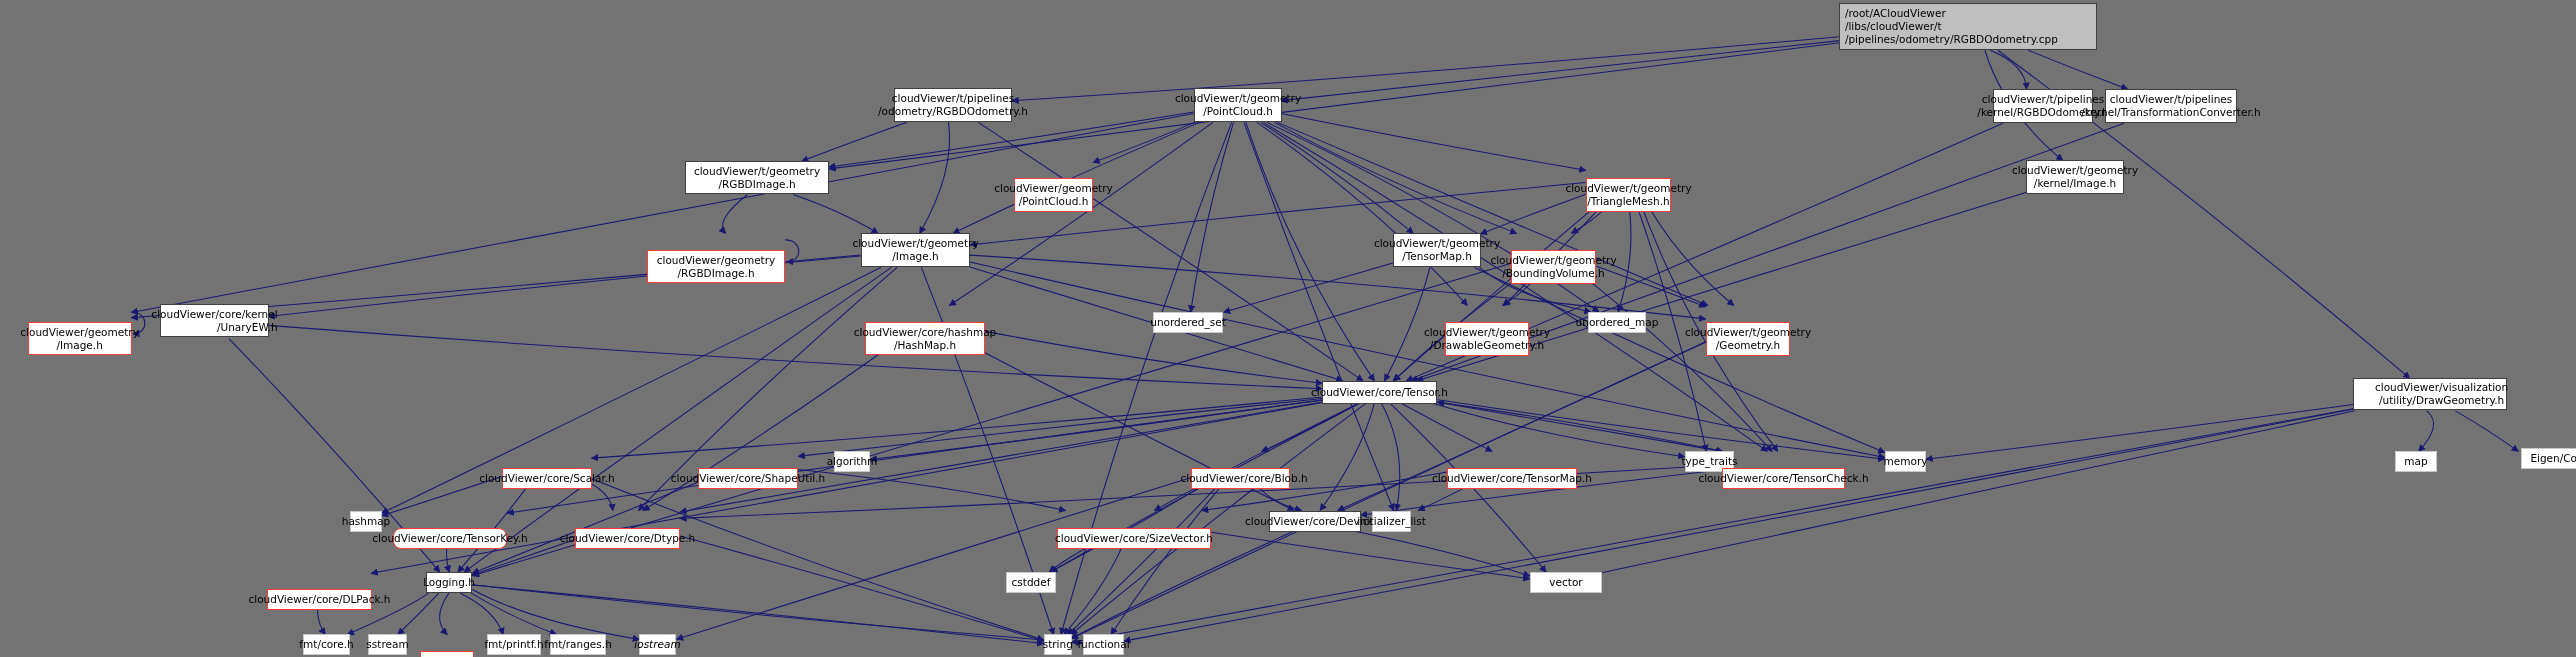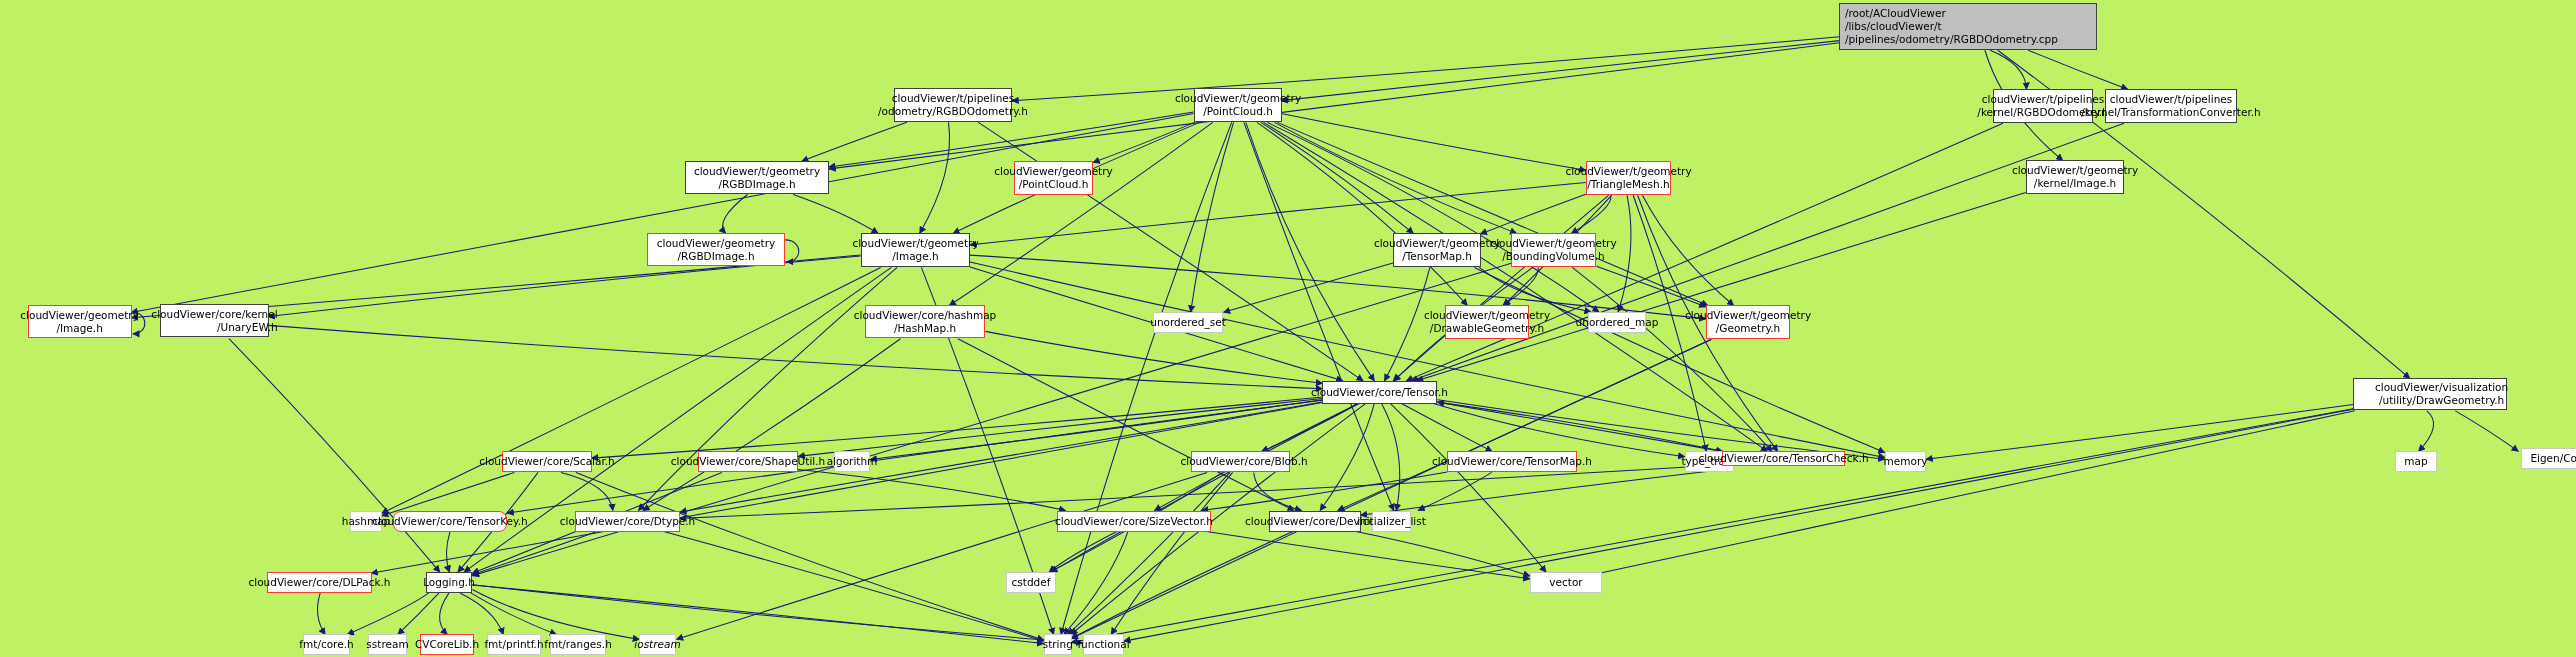--- a/index.html
+++ b/index.html
@@ -1,19 +1,19 @@
 <!DOCTYPE html>
 <html style="font-size:13px"><head>
 <meta charset="utf-8">
 <style>
   html, body { margin:0; padding:0; background:#ffffff; }
-  #canvas { position:relative; width:2576px; height:658px; overflow:hidden; background:#bef264; font-family:"DejaVu Sans", sans-serif; }
+  #canvas { position:relative; width:2576px; height:658px; overflow:hidden; background:#737373; font-family:"DejaVu Sans", sans-serif; }
   #edges { position:absolute; left:0; top:0; width:2576px; height:658px; }
   .node { position:absolute; box-sizing:border-box; background:#fff; border:1.6px solid #404040; display:flex; align-items:center; justify-content:center; text-align:center; font-size:10.5px; line-height:13px; color:#000; white-space:pre; padding:0 4.9px; }
-  .node.red { border-color:#ff3a3a; }
+  .node.red { border-color:#ff3a3a;margin-top:17px; }
   .node.sys { border-color:#c8c8c8; }
   .node.root { background:#bfbfbf; border-color:#404040; justify-content:flex-start; text-align:left; }
 </style>
 </head>
 <body>
 
 <div id="canvas">
   <svg id="edges" xmlns="http://www.w3.org/2000/svg" viewBox="0 0 3179 812" width="2576" height="658">
     <defs>
       <marker id="arrow" viewBox="0 0 10 10" refX="9" refY="5" markerWidth="7" markerHeight="7" orient="auto">
@@ -185,21 +185,21 @@
 /Geometry.h</div>
     <div class="node" style="left: 1322px; top: 381px; width: 115px; height: 23px;">cloudViewer/core/Tensor.h</div>
     <div class="node" style="left: 2353px; top: 378px; width: 154px; height: 32px; padding-left: 28px;">cloudViewer/visualization
 /utility/DrawGeometry.h</div>
     <div class="node red" style="left: 502px; top: 451px; width: 90px; height: 21px;">cloudViewer/core/Scalar.h</div>
     <div class="node red" style="left: 698px; top: 451px; width: 100px; height: 21px;">cloudViewer/core/ShapeUtil.h</div>
     <div class="node sys" style="left: 834px; top: 451px; width: 36px; height: 21px;">algorithm</div>
     <div class="node red" style="left: 1191px; top: 451px; width: 99px; height: 21px; padding-left: 12px;">cloudViewer/core/Blob.h</div>
     <div class="node red" style="left: 1447px; top: 451px; width: 130px; height: 21px;">cloudViewer/core/TensorMap.h</div>
     <div class="node sys" style="left: 1685px; top: 451px; width: 49px; height: 21px;">type_traits</div>
-    <div class="node red" style="left: 1722px; top: 451px; width: 123px; height: 15px;">cloudViewer/core/TensorCheck.h</div>
+    <div class="node red" style="left: 1722px; top: 451px; width: 123px; height: 21px;">cloudViewer/core/TensorCheck.h</div>
     <div class="node sys" style="left: 1885px; top: 451px; width: 41px; height: 21px;">memory</div>
     <div class="node sys" style="left: 2395px; top: 451px; width: 42px; height: 21px;">map</div>
     <div class="node sys" style="left: 2497px; top: 448px; width: 76px; height: 21px; margin-left: 24px;">Eigen/Core</div>
     <div class="node sys" style="left: 350px; top: 511px; width: 32px; height: 21px;">hashmap</div>
     <div class="node red" style="left: 393px; top: 511px; width: 114px; height: 21px; border-radius: 8px;">cloudViewer/core/TensorKey.h</div>
     <div class="node red" style="left: 575px; top: 511px; width: 105px; height: 21px;">cloudViewer/core/Dtype.h</div>
     <div class="node red" style="left: 1057px; top: 511px; width: 154px; height: 21px;">cloudViewer/core/SizeVector.h</div>
     <div class="node" style="left: 1269px; top: 511px; width: 92px; height: 21px;">cloudViewer/core/Device.h</div>
     <div class="node sys" style="left: 1372px; top: 511px; width: 39px; height: 21px;">initializer_list</div>
     <div class="node red" style="left: 267px; top: 572px; width: 105px; height: 21px;">cloudViewer/core/DLPack.h</div>

